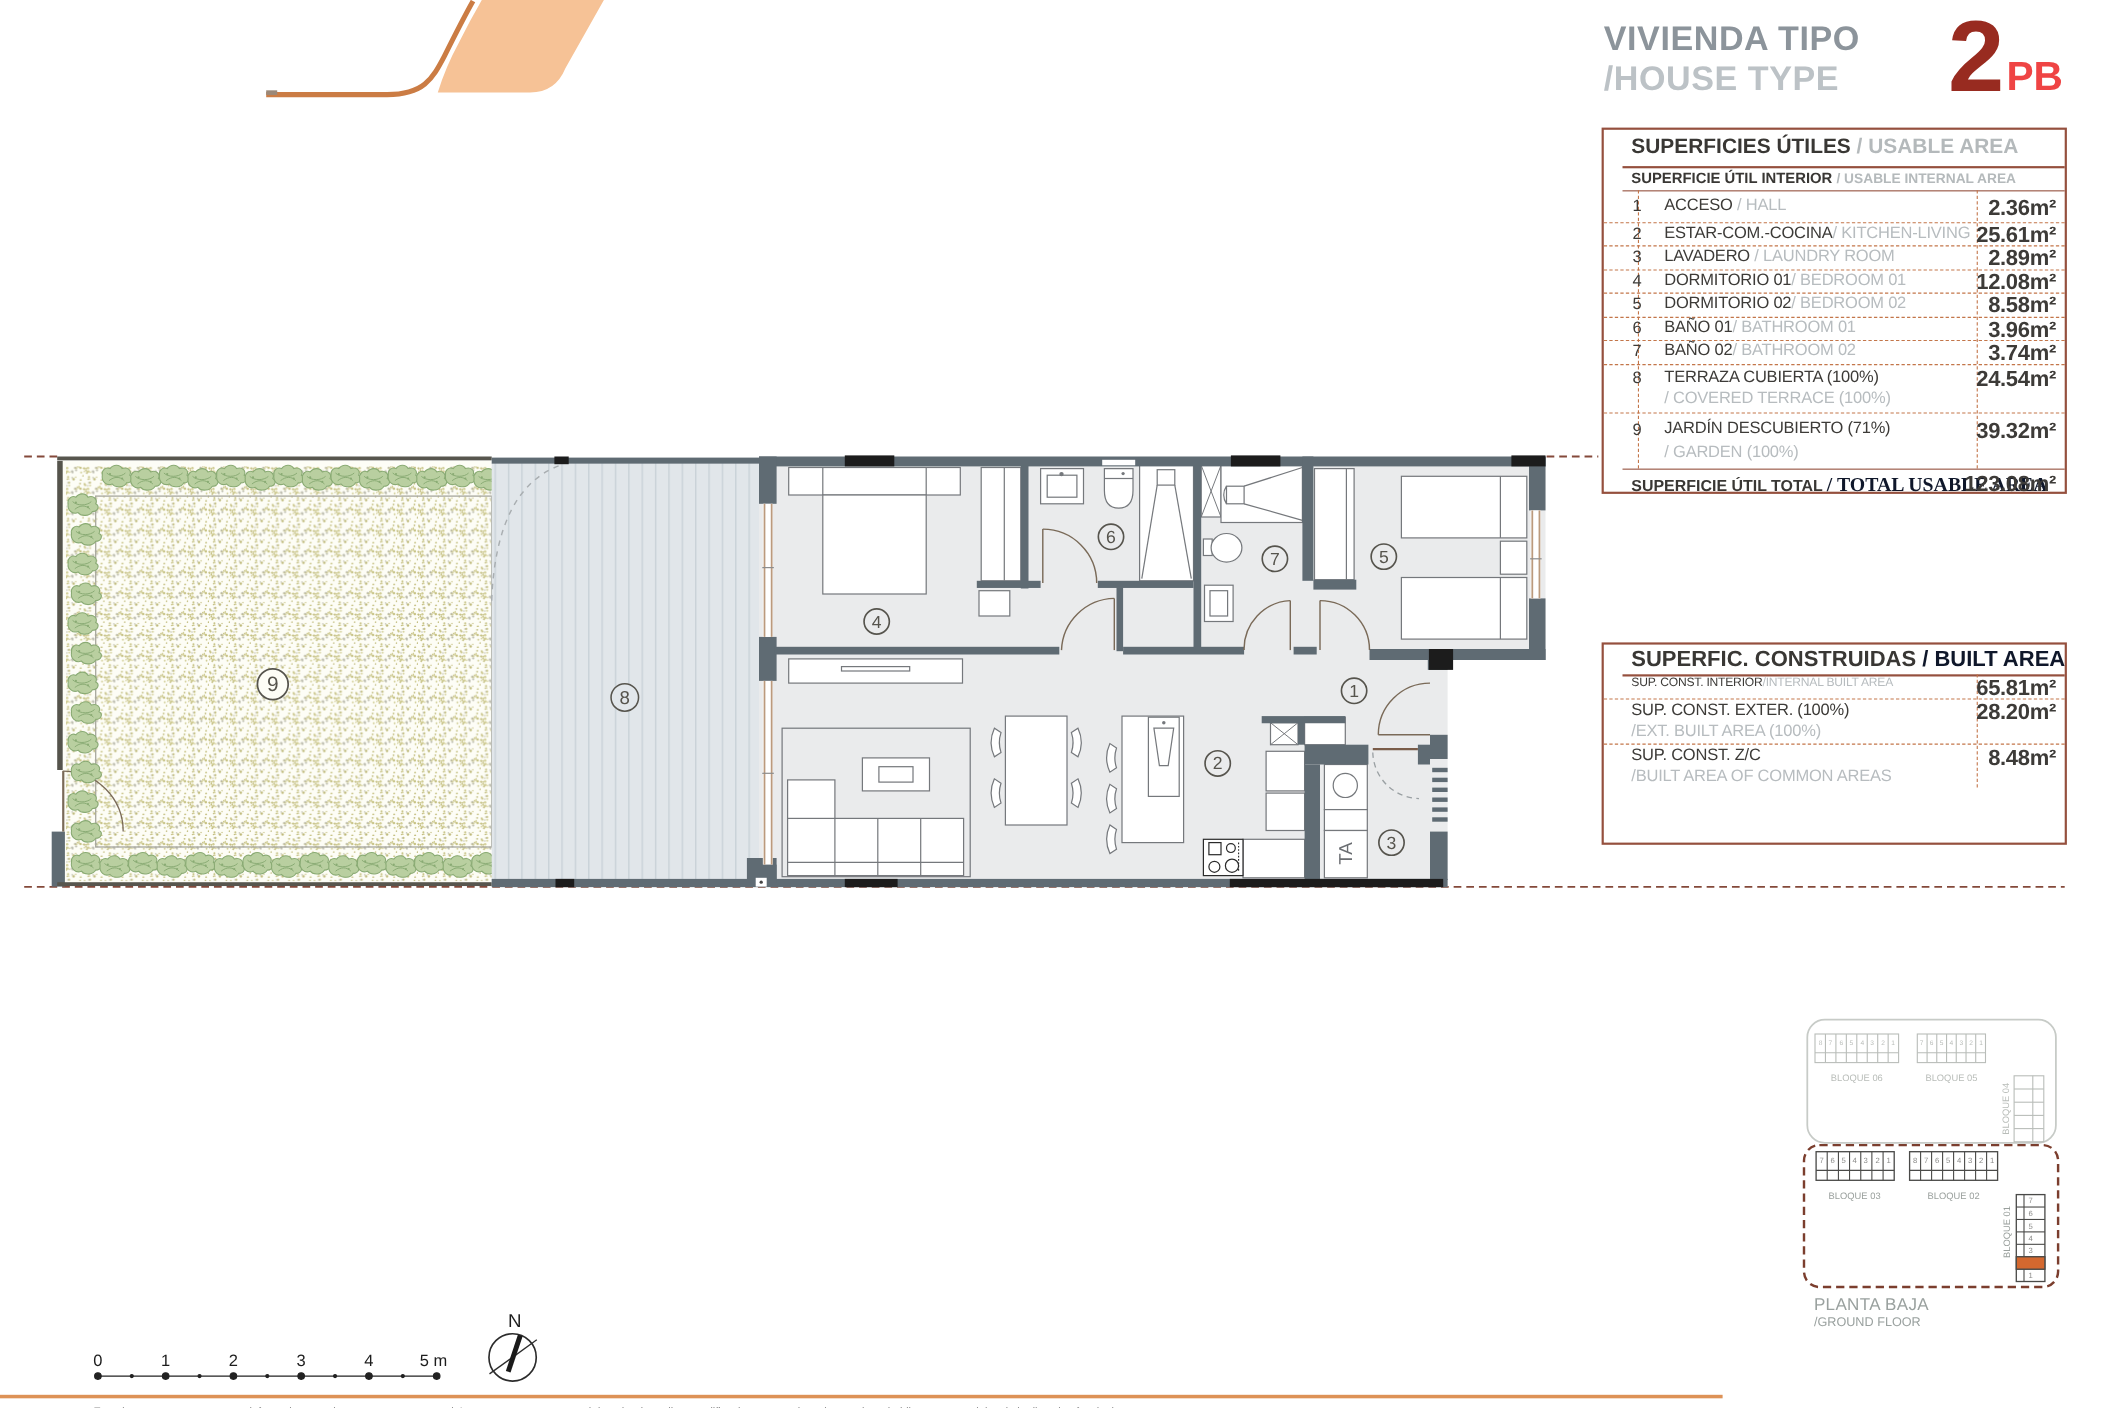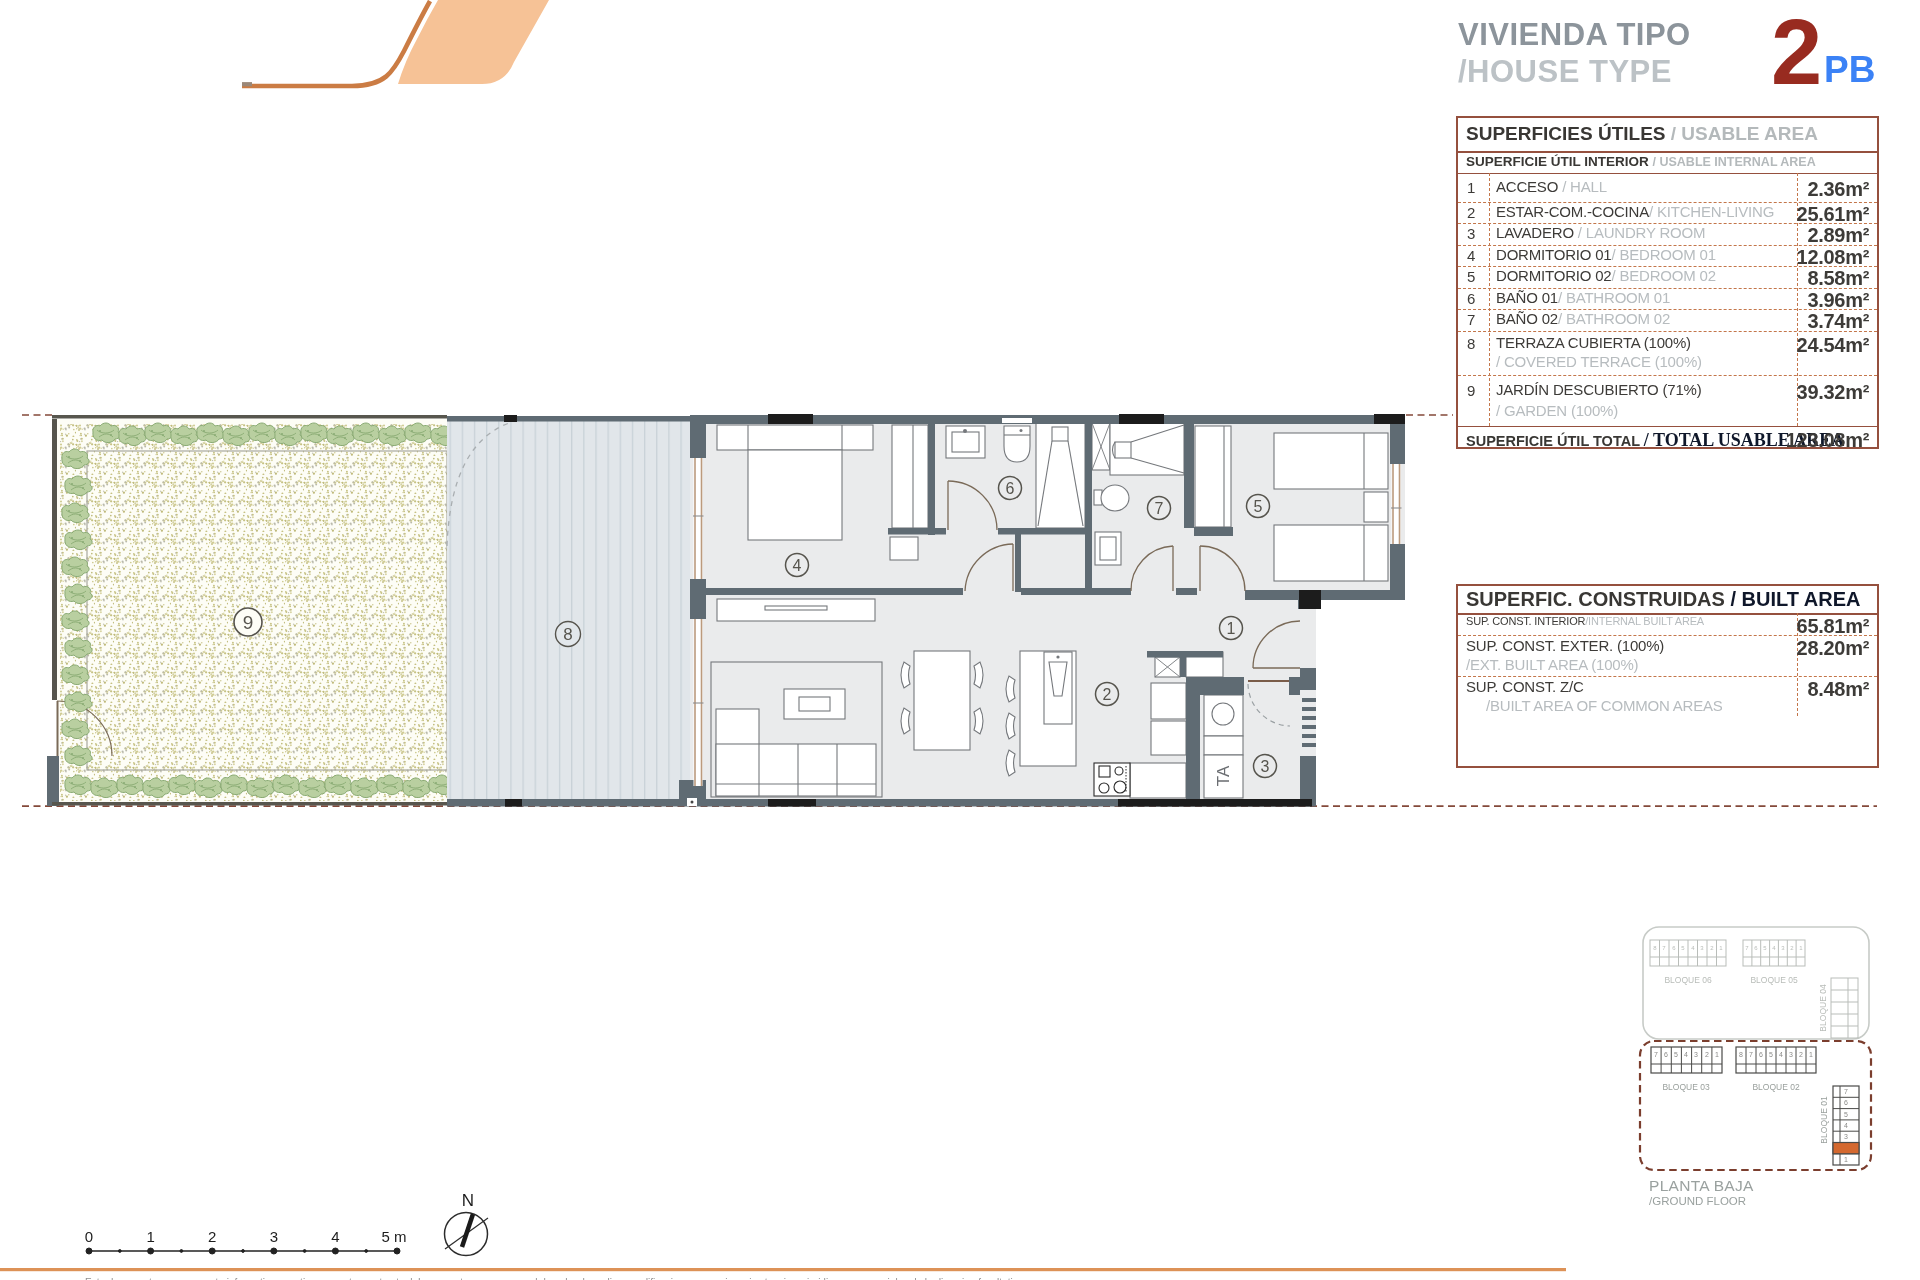--- a/index.html
+++ b/index.html
@@ -4,24 +4,24 @@
 <style>
   html,body{margin:0;padding:0;}
   .page{position:relative;width:1920px;height:1280px;background:#ffffff;overflow:hidden;
         font-family:"Liberation Sans",sans-serif;}
   .abs{position:absolute;}
   .gry{color:#b7bcbf;}
   
   .t1{left:1458px;top:17px;font-size:31px;font-weight:bold;color:#8c949b;letter-spacing:0.5px;}
   .t2{left:1458px;top:54px;font-size:31px;font-weight:bold;color:#bcc2c6;letter-spacing:0.5px;}
   .big2{left:1771px;top:0px;font-size:92px;font-weight:bold;color:#982b20;}
-  .bigpb{left:1824px;top:49px;font-size:37px;font-weight:bold;color:#3b82f6;}
+  .bigpb{left:1824px;top:49px;font-size:37px;font-weight:bold;color:#ef4444;}
   
   .tbl{border:2px solid #95503e;}
-  .row{position:absolute;left:0;right:0;}
+  .row{position:absolute;left:17px;right:0;}
   .dashh{position:absolute;border-top:1.5px dashed #c3764a;left:0;right:0;height:0;}
   .dashv{position:absolute;border-left:1.5px dashed #c3764a;top:0;bottom:0;width:0;}
   .num{position:absolute;left:9px;width:24px;font-size:15px;color:#3d3b38;}
   .nm{position:absolute;left:38px;white-space:nowrap;font-size:15px;font-weight:normal;color:#3d3b38;letter-spacing:-0.2px;}
   .nm .gry{font-weight:normal;text-align:center;}
   .nm.gry, .nm .gry{color:#b7bcbf;}
   .val{position:absolute;right:8px;font-size:20px;font-weight:bold;color:#3d3b38;letter-spacing:-0.3px;}
 </style>
 </head>
 <body>
@@ -622,18 +622,18 @@
     <span class="nm" style="left:8px;top:2px;font-size:11px;">SUP. CONST. INTERIOR<span class="gry">/INTERNAL BUILT AREA</span></span>
     <span class="val" style="top:2px;">65.81m²</span>
   </div>
   <div class="row" style="top:49px;height:41px;">
     <span class="nm" style="left:8px;top:2px;">SUP. CONST. EXTER. (100%)</span>
     <span class="nm gry" style="left:8px;top:21px;">/EXT. BUILT AREA (100%)</span>
     <span class="val" style="top:2px;">28.20m²</span>
   </div>
   <div class="row" style="top:90px;height:40px;">
     <span class="nm" style="left:8px;top:2px;">SUP. CONST. Z/C</span>
-    <span class="nm gry" style="left:8px;top:21px;margin-left:20px;">/BUILT AREA OF COMMON AREAS</span>
+    <span class="nm gry" style="left:8px;top:21px;">/BUILT AREA OF COMMON AREAS</span>
     <span class="val" style="top:2px;">8.48m²</span>
   </div>
 </div>
 
 </div>
 
 </body></html>

